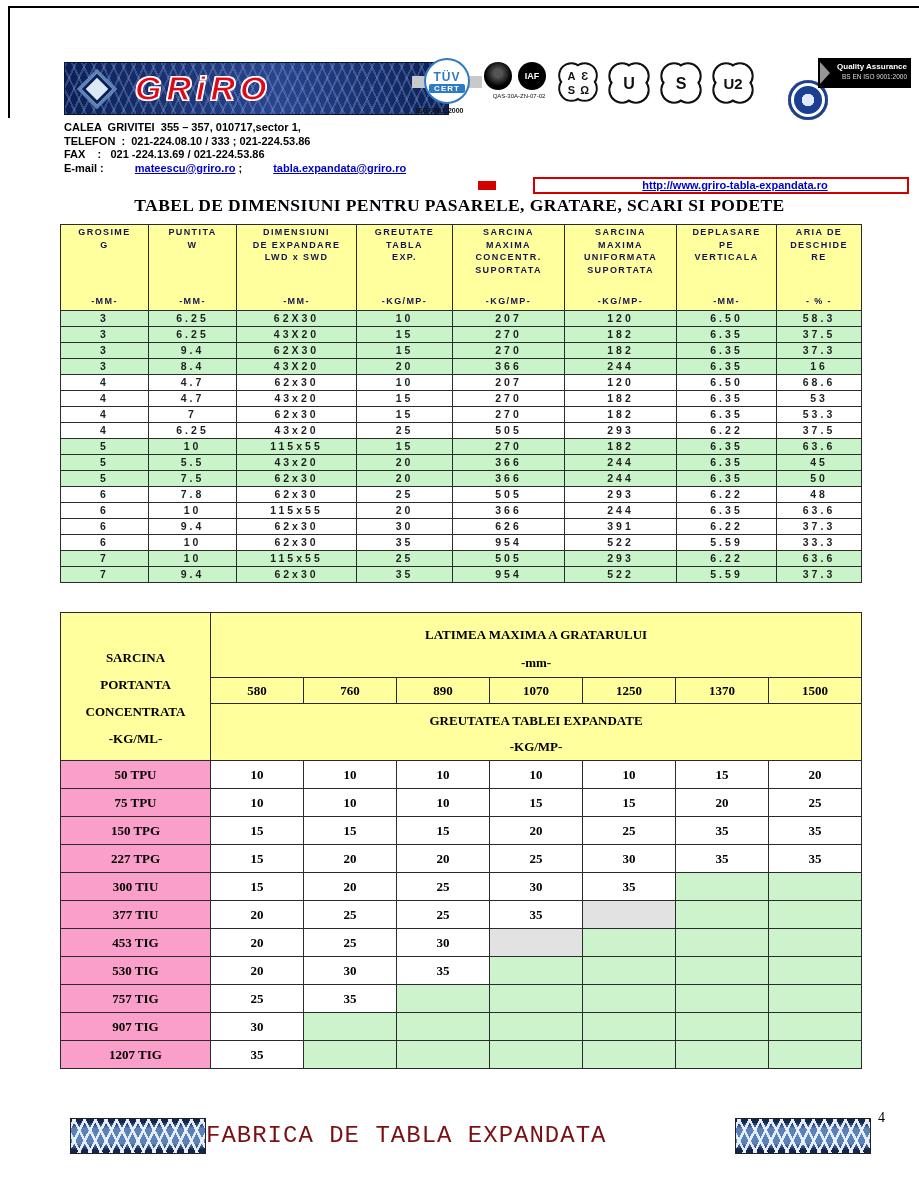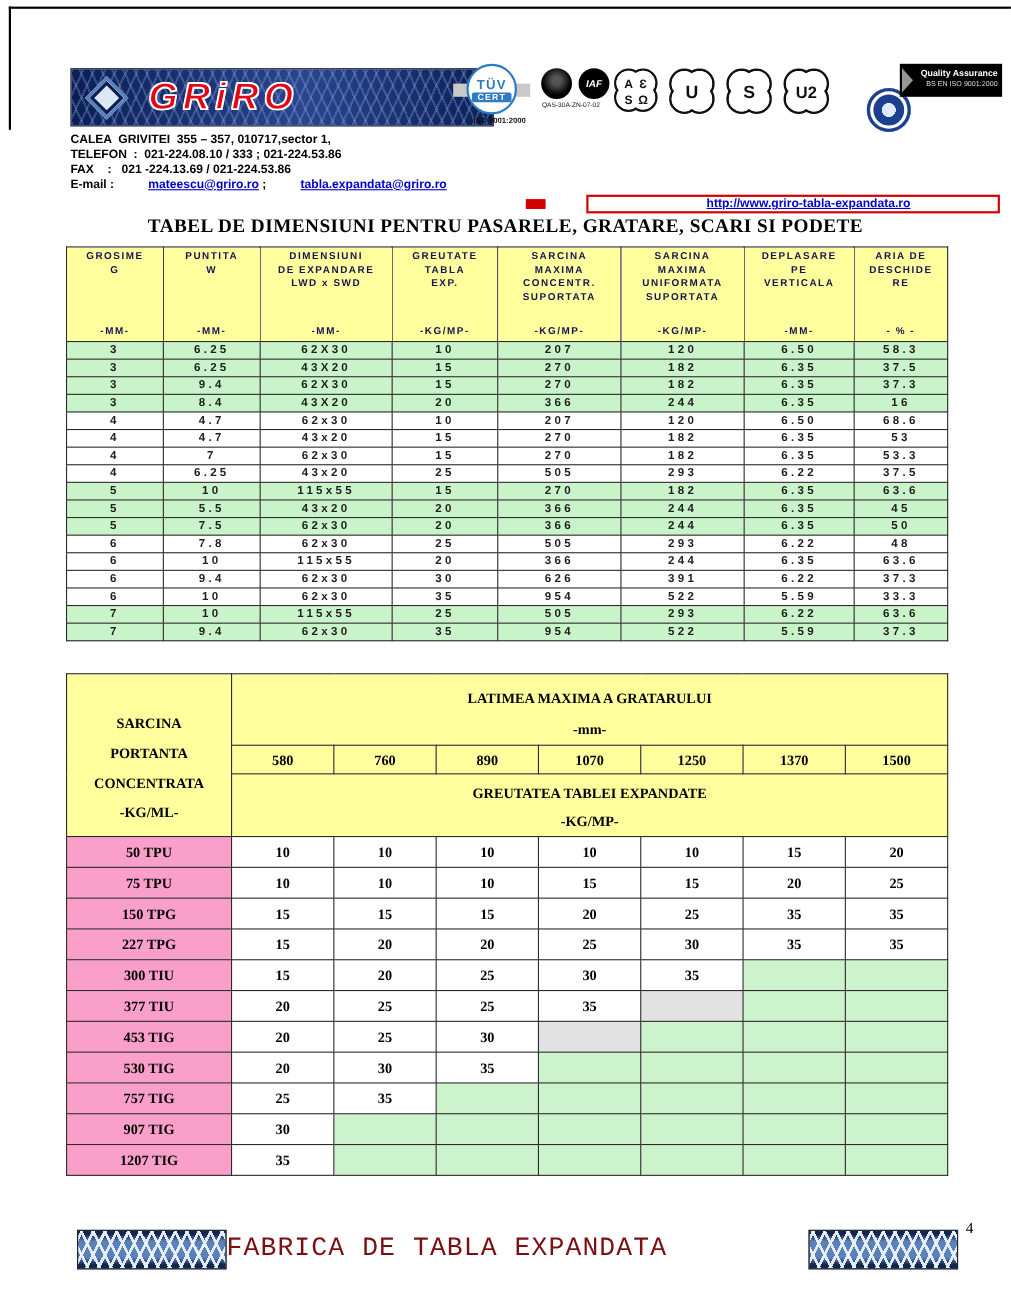--- a/index.html
+++ b/index.html
@@ -17,30 +17,30 @@
       repeating-linear-gradient(65deg, rgba(140,170,220,.30) 0 2px, transparent 2px 9px),
       repeating-linear-gradient(115deg, rgba(140,170,220,.30) 0 2px, transparent 2px 9px),
       linear-gradient(90deg,#0b1f55,#2a458f 55%,#0b1f55);
     border:1px solid #0a153a; display:flex; align-items:center; }
   .logo-diamond { position:absolute; left:18px; top:12px; width:28px; height:28px; transform:rotate(45deg);
     background:#dce8f5; border:3px solid #5b82b8; box-shadow: inset 0 0 0 3px #0b1f55; }
   .logo-text { margin-left:70px; font-size:34px; font-weight:bold; font-style:italic; color:#e30613;
     letter-spacing:5px; -webkit-text-stroke:1.2px #ffffff;
     text-shadow:-1px -1px 0 #fff, 1px -1px 0 #fff, -1px 1px 0 #fff, 1px 1px 0 #fff; }
 
-  .tuv-badge { position:absolute; left:416px; top:58px; width:62px; text-align:right; }
+  .tuv-badge { position:absolute; left:416px; top:58px; width:62px; text-align:left; }
   .tuv-band { position:absolute; left:-4px; right:-4px; top:18px; height:12px; background:#c9c9c9; }
   .tuv-circle { position:relative; width:46px; height:46px; margin:0 auto; border-radius:50%;
     border:2px solid #2e7bc4; background:#fff; display:flex; flex-direction:column; align-items:center; justify-content:center; }
   .tuv-word { color:#2e7bc4; font-weight:bold; font-size:12px; letter-spacing:1px; }
   .cert-band { background:#2e7bc4; color:#fff; font-size:8px; font-weight:bold; padding:0 5px; border-radius:2px; letter-spacing:1px; }
   .iso-caption { margin-top:3px; font-size:7px; font-weight:bold; color:#111; }
 
   .iaf-group { position:absolute; left:484px; top:62px; width:70px; text-align:center; }
-  .seal-row { display:flex; gap:6px; justify-content:flex-end;font-style:italic; }
+  .seal-row { display:flex; gap:6px; justify-content:flex-start; }
   .crest-seal { width:28px; height:28px; border-radius:50%;
     background:radial-gradient(circle at 50% 40%, #555 0 18%, #000 60%); }
   .iaf-seal { width:28px; height:28px; border-radius:50%; background:#000; color:#fff;
     display:flex; align-items:center; justify-content:center; font-size:9px; font-weight:bold; }
   .qas-caption { margin-top:3px; font-size:6px; color:#111; white-space:nowrap; }
 
   .stamps { position:absolute; left:556px; top:60px; display:flex; gap:6px; align-items:flex-start; }
   .stamp svg { display:block; }
 
   .registrar-seal { position:absolute; left:788px; top:80px; width:40px; height:40px; border-radius:50%;

